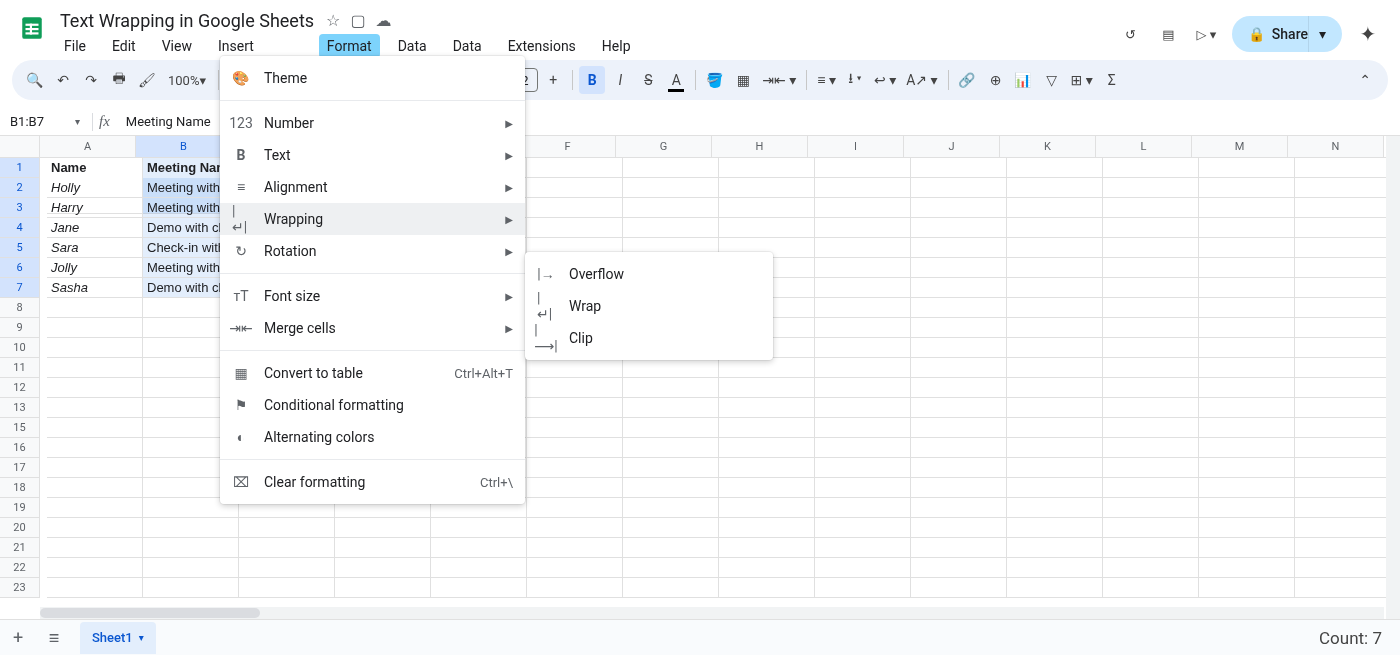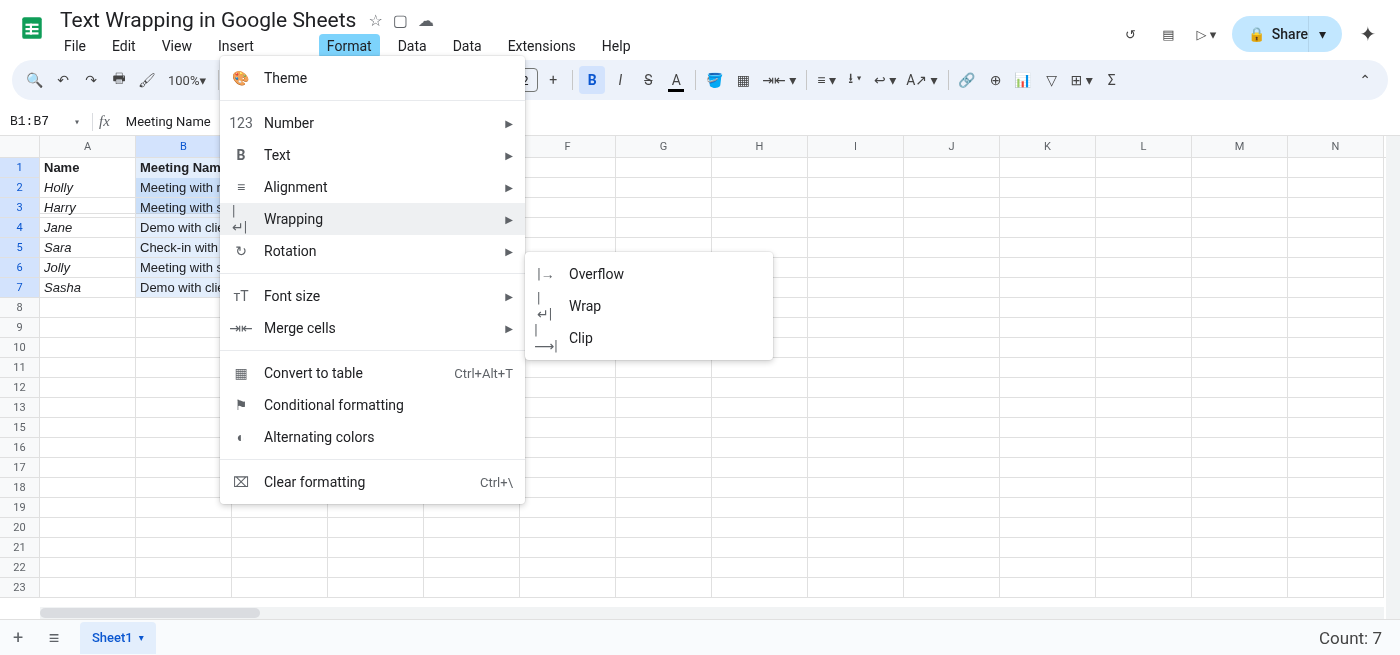--- a/index.html
+++ b/index.html
@@ -4,21 +4,21 @@
 <style>
 * { box-sizing: border-box; margin: 0; padding: 0; }
 body { font-family: "Google Sans", Roboto, Arial, sans-serif; font-size: 13px; color: #202124; background: #fff; overflow: hidden; width: 1400px; height: 655px; position: relative; }
 
 
 .header { display: flex; align-items: flex-start; padding: 8px 12px 0; height: 56px; }
 .logo { width: 40px; height: 40px; display: flex; align-items: center; justify-content: center; margin-right: 4px; }
 .logo svg { width: 26px; height: 26px; }
 .title-area { flex: 0 0 auto; }
 .title-row { display: flex; align-items: center; gap: 8px; height: 24px; }
-.doc-title { font-size: 21px; color: #202124; padding: 2px 4px; }
+.doc-title { font-size: 18px; color: #202124; padding: 2px 4px; }
 .title-icons { display: flex; gap: 10px; color: #5f6368; }
 .title-icons span { font-size: 16px; cursor: pointer; }
 .menubar { display: flex; gap: 10px; margin-top: 2px; justify-content: center; }
 .menubar-item { padding: 4px 8px; font-size: 14px; color: #202124; border-radius: 4px; cursor: pointer; }
 .menubar-item.active { background: #7dd3fc; margin-left: 47px; }
 .header-spacer { flex: 1; }
 .header-right { display: flex; align-items: center; gap: 14px; padding-right: 8px; padding-top: 8px; }
 .hr-icon { width: 24px; height: 24px; display: flex; align-items: center; justify-content: center; color: #444; cursor: pointer; }
 .share-btn { background: #c2e7ff; border-radius: 40px; height: 36px; display: flex; align-items: center; padding: 0 6px 0 16px; gap: 6px; font-weight: 500; font-size: 14px; cursor: pointer; }
 .share-drop { background: #c2e7ff; border-radius: 0 40px 40px 0; padding: 0 10px; height: 36px; display: flex; align-items: center; border-left: 1px solid rgba(0,0,0,0.08); margin-left: -6px; }
@@ -30,40 +30,40 @@
 .tb-btn.active { background: #d3e3fd; color: #0b57d0; }
 .tb-sep { width: 1px; height: 20px; background: #c7c7c7; margin: 0 4px; }
 .zoom-txt { font-size: 13px; padding: 0 6px; }
 .font-size-box { border: 1px solid #747775; border-radius: 4px; width: 34px; height: 24px; display: flex; align-items: center; justify-content: center; font-size: 13px; }
 .tb-collapse { margin-left: auto; }
 .text-color-btn { position: relative; }
 .text-color-underline { position: absolute; bottom: 2px; left: 5px; right: 5px; height: 3px; background: #000; }
 
 
 .fx-bar { display: flex; align-items: center; height: 28px; border-bottom: 1px solid #e0e0e0; padding-left: 6px; }
-.name-box { width: 80px; display: flex; align-items: center; justify-content: space-between; padding: 0 6px 0 4px; font-size: 13px; font-family: Liberation Mono, monospace; }
+.name-box { width: 80px; display: flex; align-items: center; justify-content: space-between; padding: 0 6px 0 4px; font-size: 13px; }
 .fx-div { width: 1px; height: 18px; background: #dadce0; margin: 0 6px; }
 .fx-icon { font-style: italic; font-family: serif; font-size: 15px; color: #5f6368; margin-right: 16px; }
 .fx-input { font-size: 13px; color: #202124; }
 
 
 .grid-area { position: relative; height: calc(655px - 56px - 48px - 28px - 32px); overflow: hidden; }
 .column-headers { display: flex; position: sticky; top: 0; background: #fff; height: 22px; border-bottom: 1px solid #e0e0e0; }
 .corner { width: 40px; border-right: 1px solid #e0e0e0; background: #f8f9fa; }
 .col-h { text-align: center; font-size: 11px; color: #5f6368; border-right: 1px solid #e0e0e0; background: #f8f9fa; line-height: 22px; }
 .col-h.sel { background: #d3e3fd; color: #0b57d0; }
 .rows { }
 .row { display: flex; height: 20px; }
 .row-h { width: 40px; text-align: center; font-size: 11px; color: #5f6368; background: #f8f9fa; border-right: 1px solid #e0e0e0; border-bottom: 1px solid #e0e0e0; line-height: 20px; }
 .row-h.sel { background: #d3e3fd; color: #0b57d0; }
 .cell { border-right: 1px solid #e0e0e0; border-bottom: 1px solid #e0e0e0; padding: 0 4px; font-size: 13px; line-height: 20px; white-space: nowrap; overflow: hidden; font-family: Arial, sans-serif; }
 .cell.header { font-weight: bold; }
 .cell.italic { font-style: italic; }
 .cell.sel { background: rgba(26,115,232,0.12); }
-.col-a { width: 96px; }
+.col-a { width: 96px; margin-left: 7px; }
 .col-b { width: 96px; }
 .col-std { width: 96px; }
 
 
 .menu { position: absolute; background: #fff; border-radius: 4px; box-shadow: 0 2px 6px rgba(0,0,0,0.2), 0 0 0 1px rgba(0,0,0,0.05); padding: 6px 0; z-index: 100; }
 .format-menu { top: 56px; left: 220px; width: 305px; }
 .menu-item { display: flex; align-items: center; height: 32px; padding: 0 12px; gap: 14px; font-size: 14px; cursor: pointer; }
 .menu-item:hover, .menu-item.hovered { background: #eef0f2; }
 .menu-icon { width: 18px; display: flex; justify-content: center; color: #5f6368; }
 .menu-label { flex: 1; }

